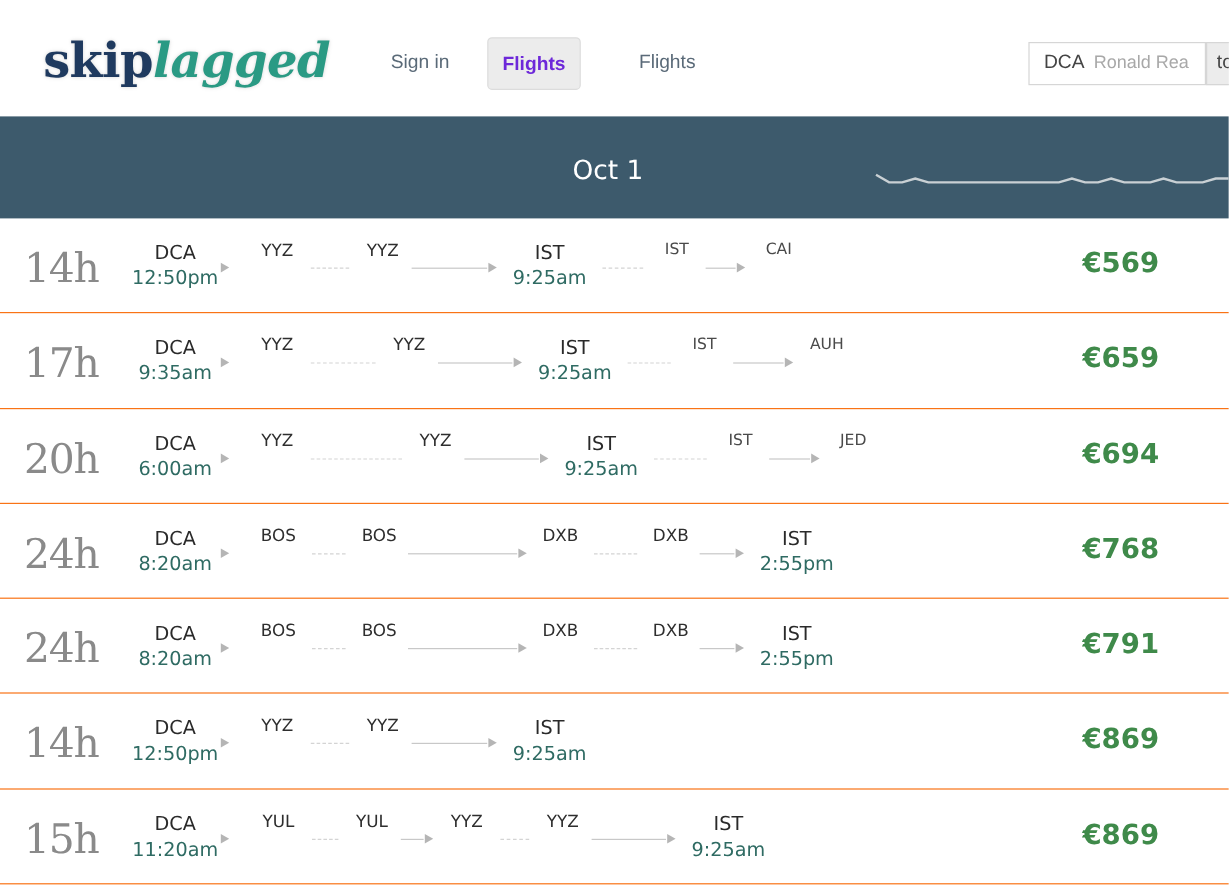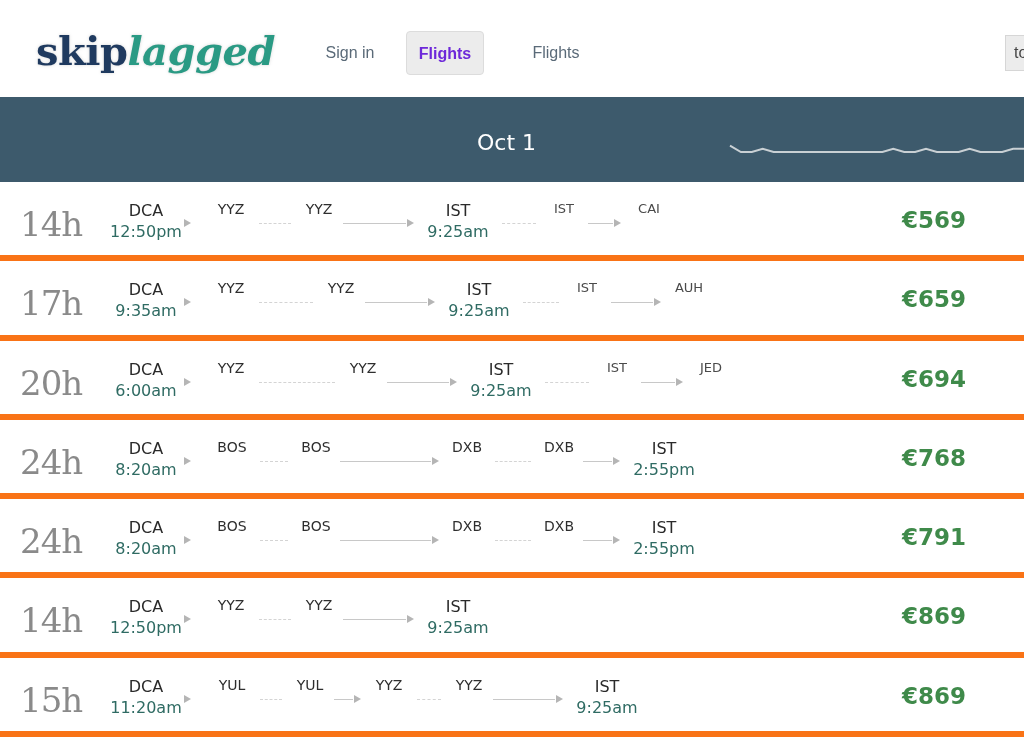--- a/index.html
+++ b/index.html
@@ -21,21 +21,21 @@
   .search-to { position: absolute; left: 1005px; top: 27px; width: 30px; height: 36px; background: #ececec; border: 1px solid #d6d6d6; font-size: 16px; line-height: 34px; padding-left: 8px; color: #444; }
 
   
   .banner { position: absolute; left: 0; top: 97px; width: 1024px; height: 85px; background: #3d5a6c; }
   .route-title { position: absolute; left: 30px; top: 18px; font-size: 37px; color: #fff; font-family: "DejaVu Sans", sans-serif; letter-spacing: -0.5px; }
   .route-date { position: absolute; left: 477px; top: 33px; font-size: 22px; color: #fff; font-family: "DejaVu Sans", sans-serif; }
   .sparkline { position: absolute; left: 720px; top: 30px; width: 304px; height: 40px; }
 
   
   .results { position: absolute; left: 0; top: 182px; width: 1024px; }
-  .row { position: relative; height: 79.3px; border-bottom: 6px solid #f97316; cursor: pointer; }
+  .row { position: relative; height: 79.3px; border-bottom: 1px solid #f97316; cursor: pointer; }
   .duration { position: absolute; left: 20px; top: 22px; font-family: "DejaVu Serif", serif; font-size: 34px; color: #8a8a8a; letter-spacing: -1px; line-height: 40px; }
   .stop { position: absolute; text-align: center; transform: translateX(-50%); white-space: nowrap; }
   .stop .code { font-family: "DejaVu Sans", sans-serif; font-size: 14px; color: #2e2e2e; line-height: 16px; display: block; }
   .stop.major { top: 19px; }
   .stop.major .code { font-size: 16px; line-height: 20px; color: #2a2a2a; }
   .stop.major .time { font-family: "DejaVu Sans", sans-serif; font-size: 16px; color: #2f6b63; display: block; line-height: 22px; }
   .stop.minor { top: 19px; }
   .stop.minor.light .code { color: #4a4a4a; font-size: 13px; }
   .seg { position: absolute; top: 41px; height: 0; }
   .seg.solid { border-top: 1px solid #c8c8c8; }
@@ -46,20 +46,24 @@
 </head>
 <body>
 
 <div class="topnav">
   <div class="logo">
     <span class="skip">skip</span><span class="lagged">lagged</span>
   </div>
   <div class="nav-link nav-signin">Sign in</div>
   <div class="nav-link nav-flights">Flights</div>
   <div class="nav-link nav-hotels">Flights</div>
+  <div class="search-box">
+    <span class="code">DCA</span>
+    <span class="name">Ronald Rea</span>
+  </div>
   <div class="search-to">to</div>
 </div>
 
 <div class="banner">
   <div class="route-date">Oct 1</div>
   <svg class="sparkline" viewBox="0 0 304 40" preserveAspectRatio="none">
     <polyline id="spark-line" fill="none" stroke="#c9d0d4" stroke-width="2" points="10.0,18.6 20.9,25.0 31.8,25.0 42.7,21.8 53.6,25.0 64.4,25.0 75.3,25.0 86.2,25.0 97.1,25.0 108.0,25.0 118.9,25.0 129.8,25.0 140.7,25.0 151.6,25.0 162.4,25.0 173.3,21.8 184.2,25.0 195.1,25.0 206.0,21.8 216.9,25.0 227.8,25.0 238.7,25.0 249.6,21.8 260.4,25.0 271.3,25.0 282.2,25.0 293.1,21.8 304.0,21.8"></polyline>
   </svg>
 </div>
 

